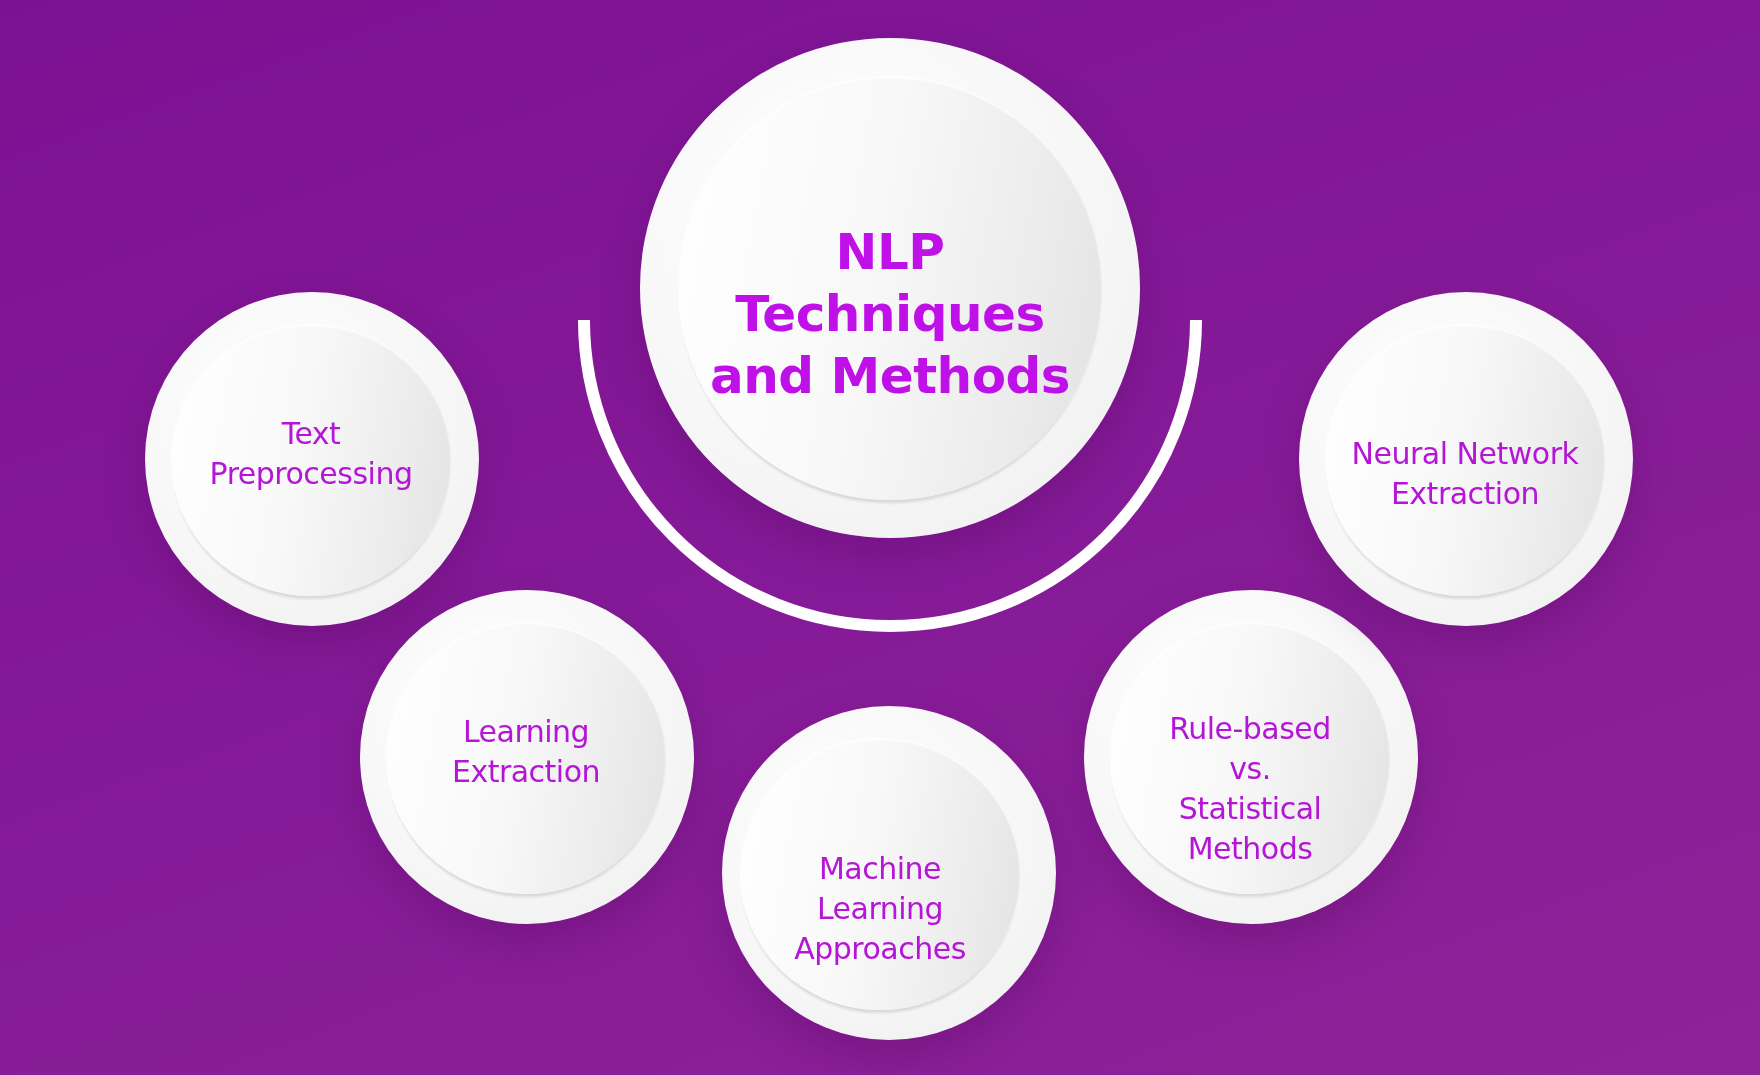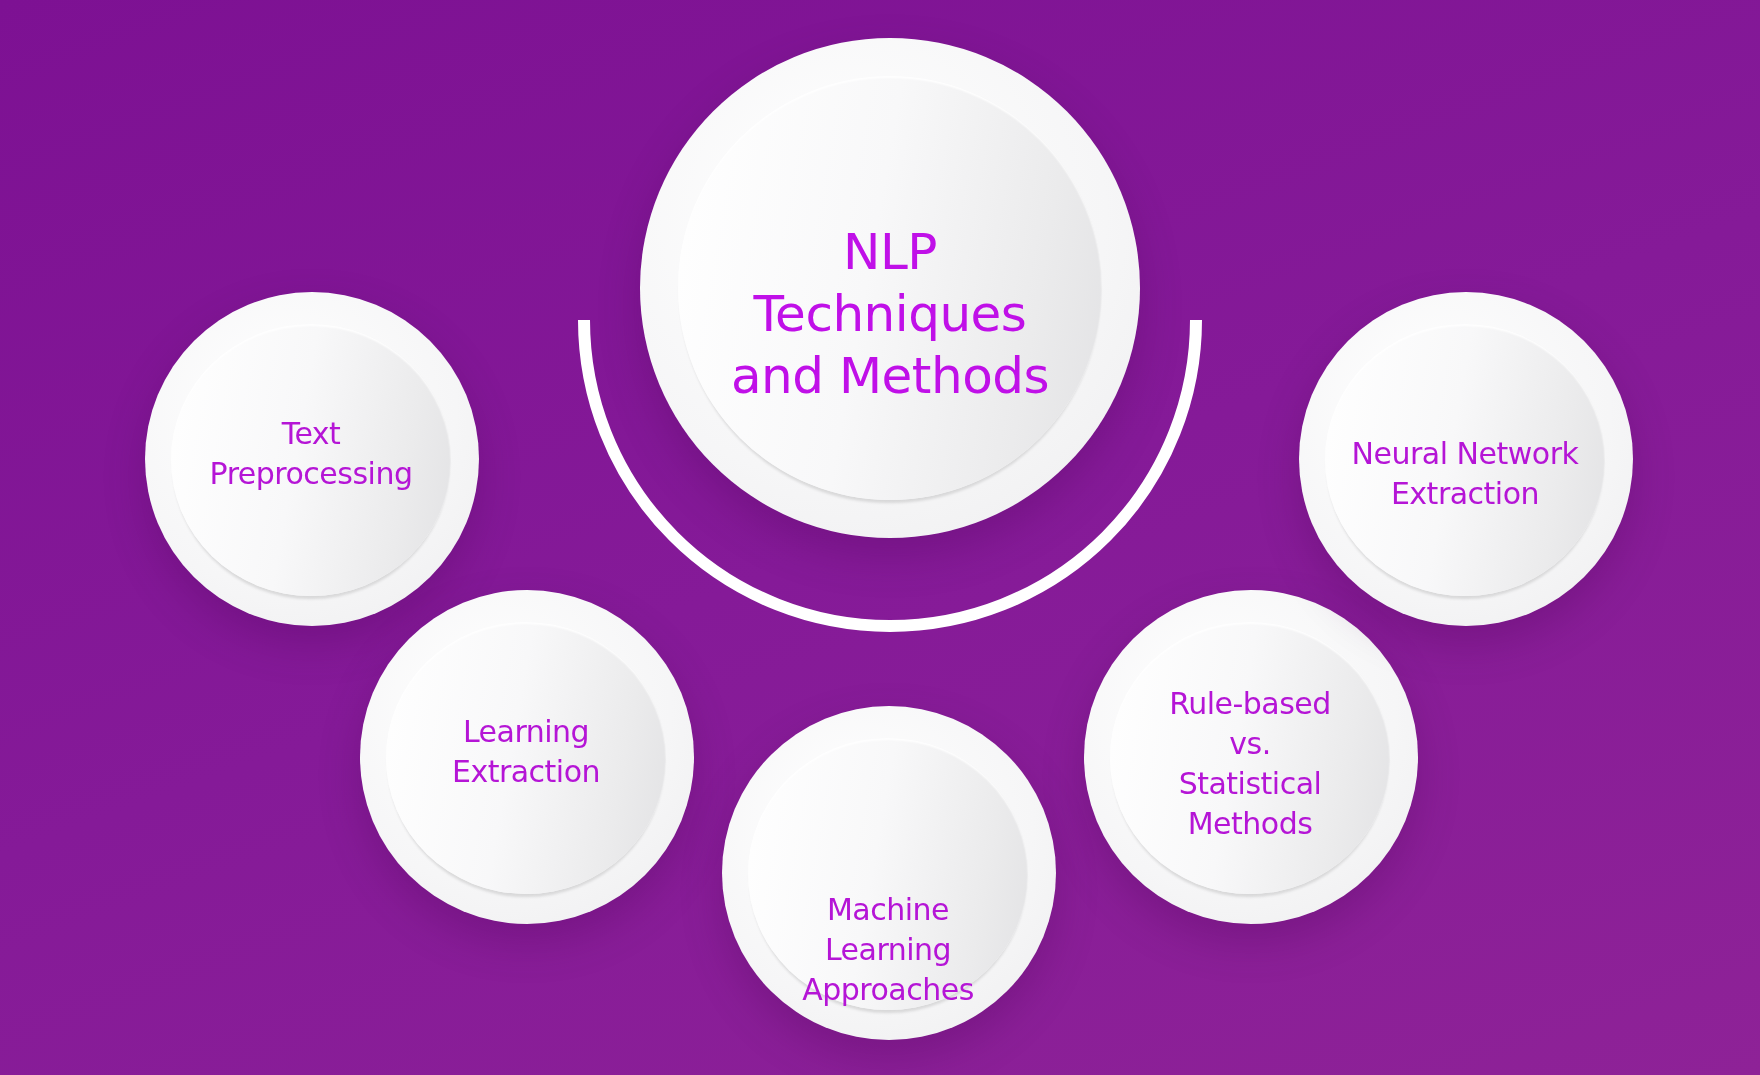--- a/index.html
+++ b/index.html
@@ -17,21 +17,21 @@
     position: absolute; border-radius: 50%;
     background: linear-gradient(100deg, #ffffff 0%, #f8f8f9 45%, #ebebec 80%, #e2e2e4 100%);
     box-shadow: 0 5px 3px -2px rgba(0,0,0,0.12), inset 0 2px 2px rgba(255,255,255,0.9);
     display: flex; align-items: center; justify-content: center; text-align: center;
   }
   .label {
     color: #b515d6; font-size: 30px; line-height: 40px; white-space: pre-line;
     font-family: "DejaVu Sans", sans-serif; letter-spacing: -0.5px;
   }
   .title {
-    color: #c010e8; font-weight: normal; font-size: 50px; line-height: 62px;
+    color: #c010e8; font-weight: bold; font-size: 50px; line-height: 62px;
     white-space: pre-line; font-family: "DejaVu Sans", sans-serif; letter-spacing: -0.5px;
   }
   svg.arc { position: absolute; left: 0; top: 0; }
 </style>
 </head>
 <body>
 
 <svg class="arc" width="1760" height="1075">
   <path d="M 584 320 A 306 306 0 0 0 1196 320" fill="none" stroke="#ffffff" stroke-width="12"></path>
   <line x1="578" y1="320" x2="590" y2="320" stroke="#ffffff" stroke-width="0"></line>
@@ -53,29 +53,29 @@
 </div>
 
 <div class="circle" style="left:360px; top:590px; width:334px; height:334px;">
   <div class="inner" style="left:26px; top:32px; width:280px; height:272px; align-items:flex-start;">
     <div class="label" style="margin-top:90px;">Learning
 Extraction</div>
   </div>
 </div>
 
 <div class="circle" style="left:722px; top:706px; width:334px; height:334px;">
-  <div class="inner" style="left:26px; top:32px; width:280px; height:272px; align-items:flex-end;">
+  <div class="inner" style="left:18px; top:32px; width:280px; height:272px; align-items:center;">
     <div class="label" style="margin-top:70px;">Machine
 Learning
 Approaches</div>
   </div>
 </div>
 
 <div class="circle" style="left:1084px; top:590px; width:334px; height:334px;">
-  <div class="inner" style="left:26px; top:32px; width:280px; height:272px; align-items:flex-start;">
+  <div class="inner" style="left:26px; top:32px; width:280px; height:272px; align-items:center;">
     <div class="label" style="margin-top:62px;">Rule-based
 vs.
 Statistical
 Methods</div>
   </div>
 </div>
 
 <div class="circle" style="left:1299px; top:292px; width:334px; height:334px;">
   <div class="inner" style="left:26px; top:32px; width:280px; height:272px; align-items:flex-start;">
     <div class="label" style="margin-top:110px;">Neural Network

